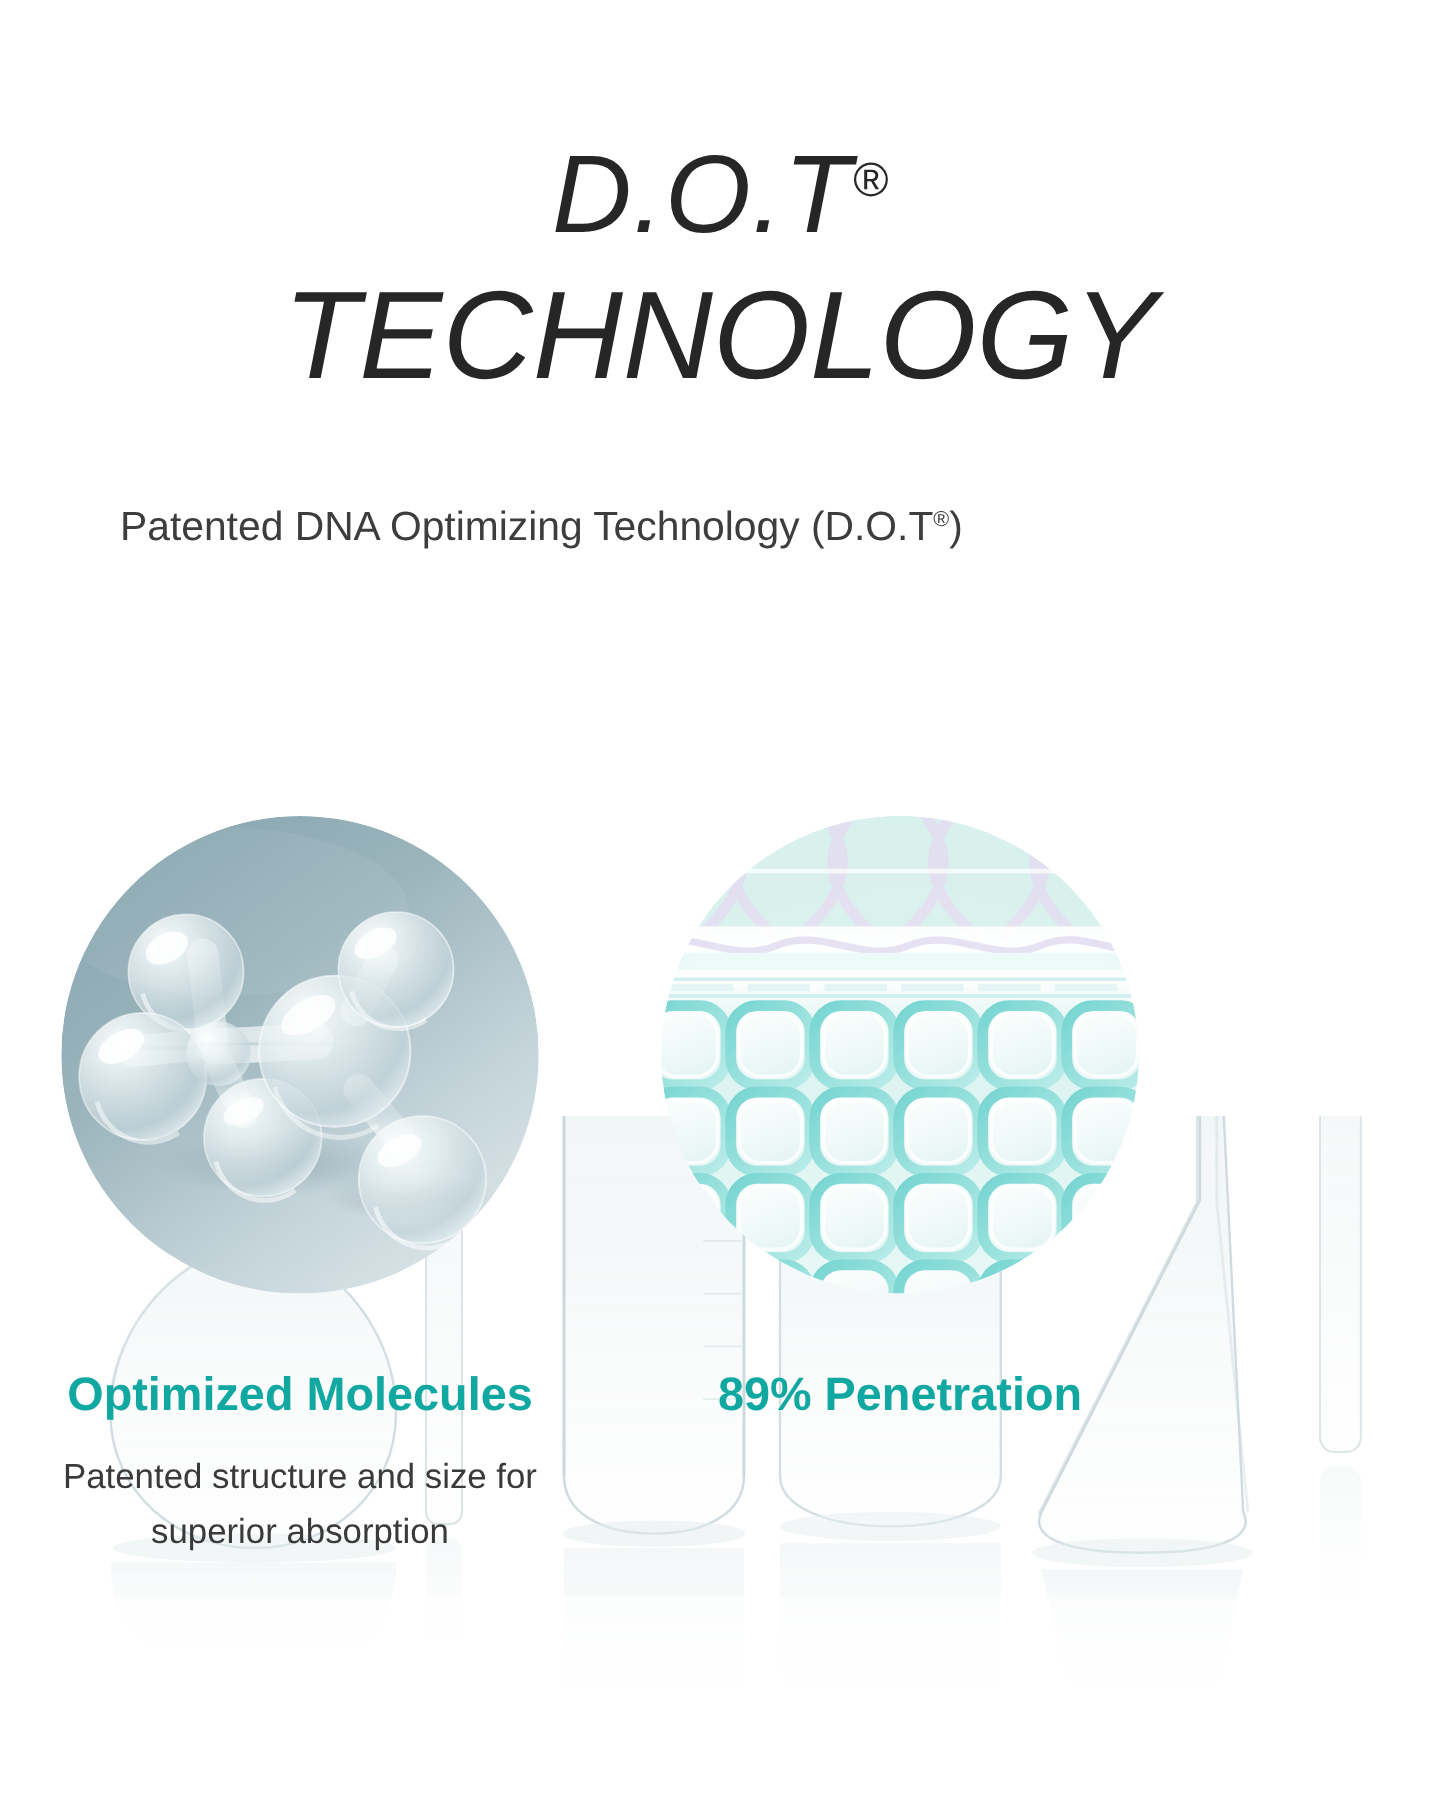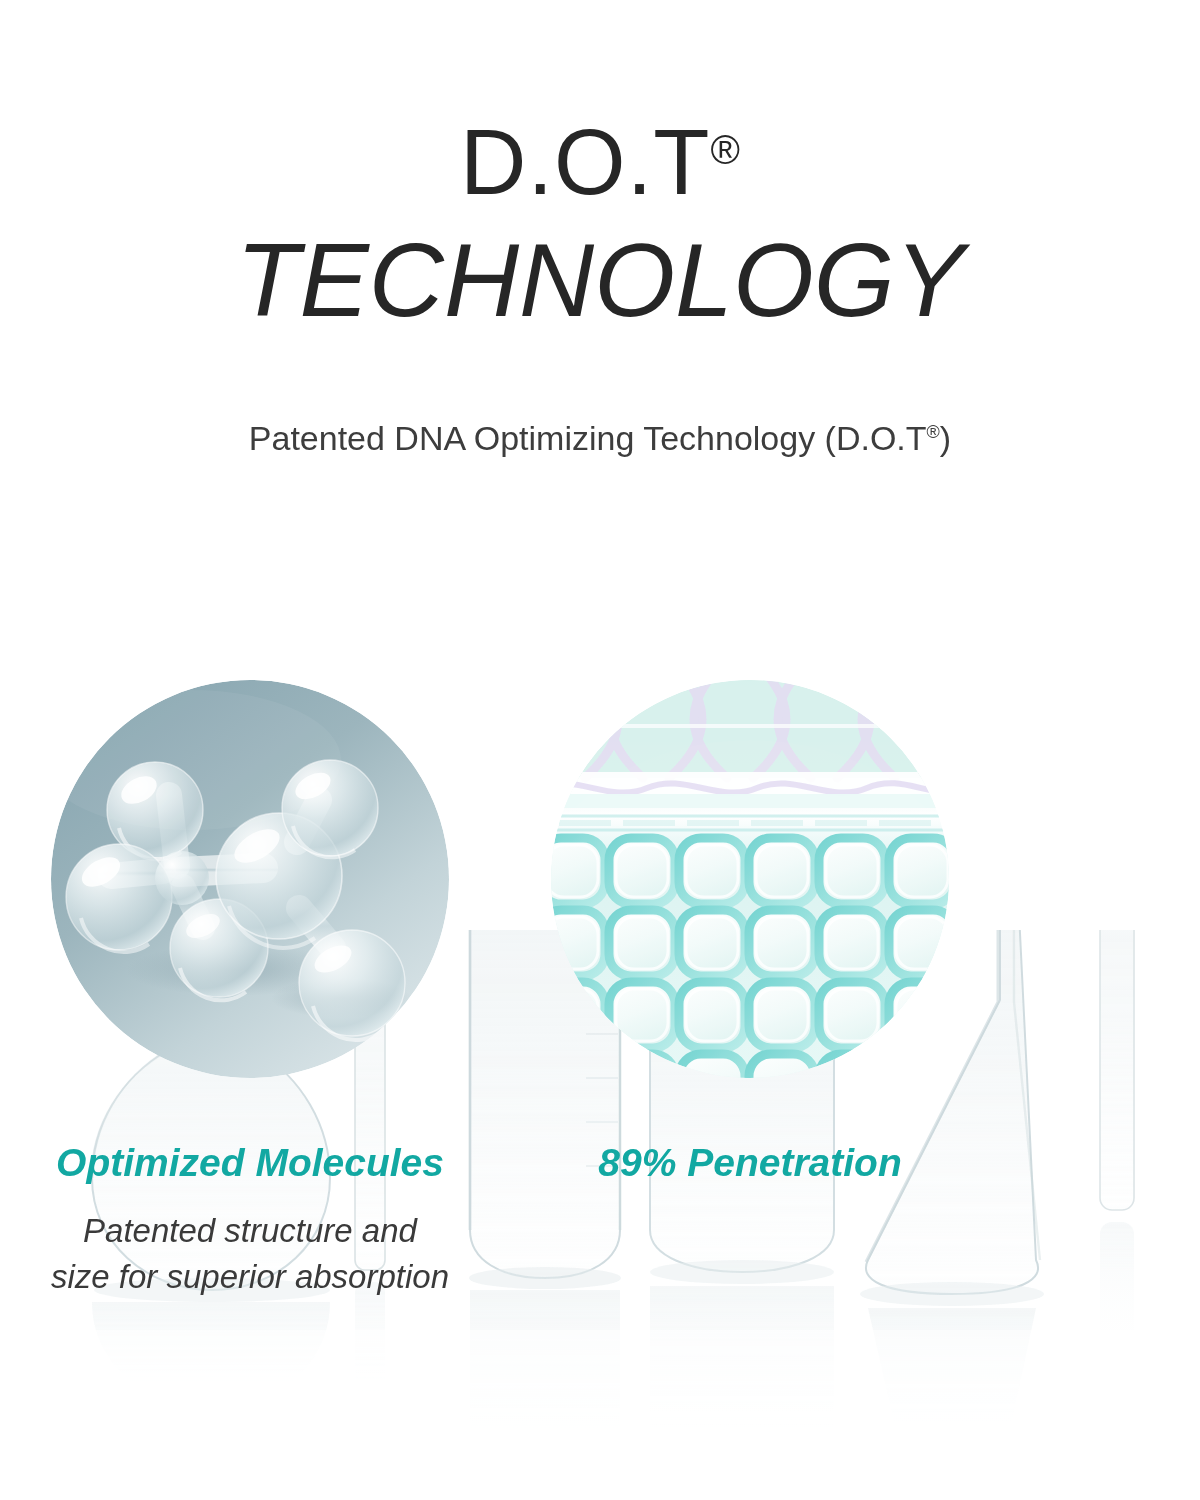--- a/index.html
+++ b/index.html
@@ -42,20 +42,21 @@
     text-align: center;
   }
   .title-line1 {
     font-family: "Liberation Sans", sans-serif;
     font-size: 92px;
     line-height: 104px;
     font-weight: 400;
     letter-spacing: 1px;
     color: #262626;
     white-space: nowrap;
+    font-style: italic;
   }
   .title-line1 .reg {
     font-size: 40px;
     vertical-align: 30px;
     letter-spacing: 0;
   }
   .title-line2 {
     font-family: "Liberation Sans", sans-serif;
     font-size: 104px;
     line-height: 112px;
@@ -65,40 +66,38 @@
     white-space: nowrap;
     margin-top: 10px;
     font-style: italic;
   }
 
   .subtitle {
     position: absolute;
     left: 100px;
     top: 402px;
     width: 1000px;
-    text-align: center;
     font-size: 34px;
     line-height: 61px;
     font-weight: 400;
     color: #3d3d3d;
   }
   .subtitle .reg {
     font-size: 18px;
     vertical-align: 12px;
   }
 
   
   .cols {
     position: absolute;
     left: 0;
     top: 680px;
     width: 1000px;
     height: 700px;
     display: flex;
-    font-style: italic;
   }
   .col {
     width: 50%;
     position: relative;
     display: flex;
     flex-direction: column;
     align-items: center;
   }
 
   .circle {
@@ -117,21 +116,21 @@
     line-height: 46px;
     font-weight: 700;
     color: #12a8a2;
     text-align: center;
     white-space: nowrap;
     position: relative;
     z-index: 3;
   }
   .feature-desc {
     margin-top: 22px;
-    font-size: 33px;
+    font-size: 29px;
     line-height: 46px;
     font-weight: 400;
     color: #3a3a3a;
     text-align: center;
     position: relative;
     z-index: 3;
     max-width: 400px;
   }
 </style>
 </head>

